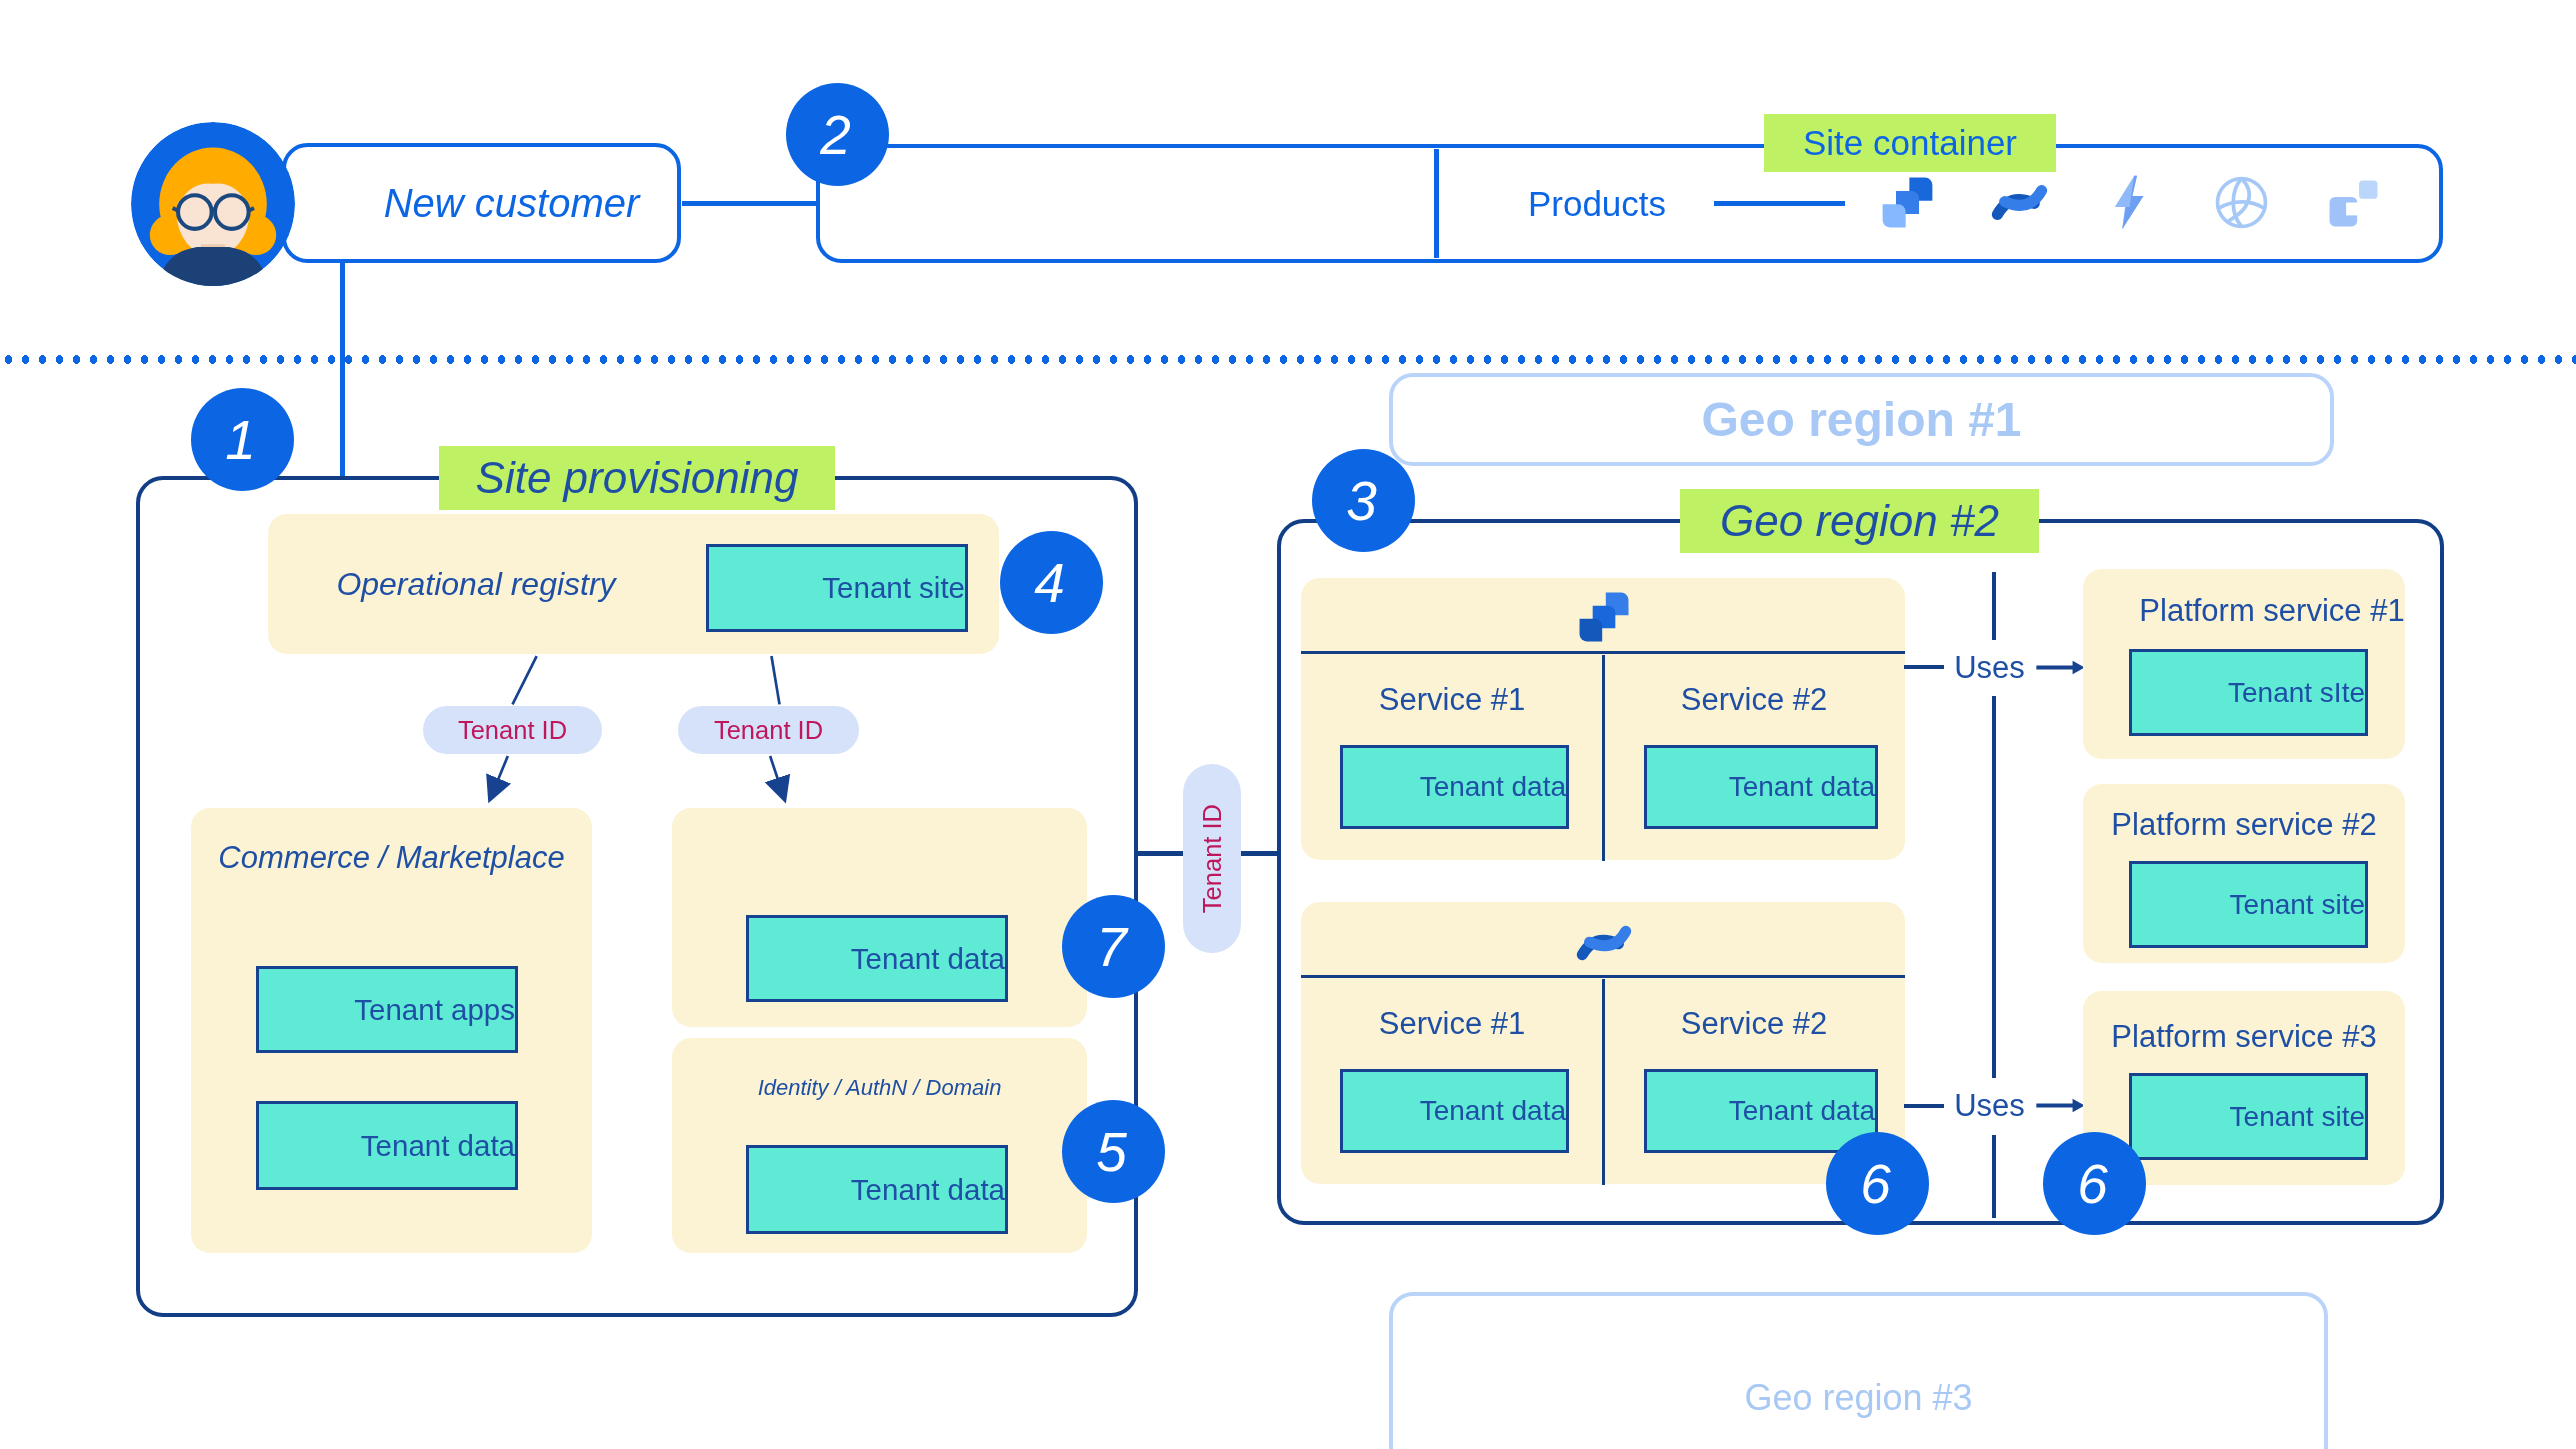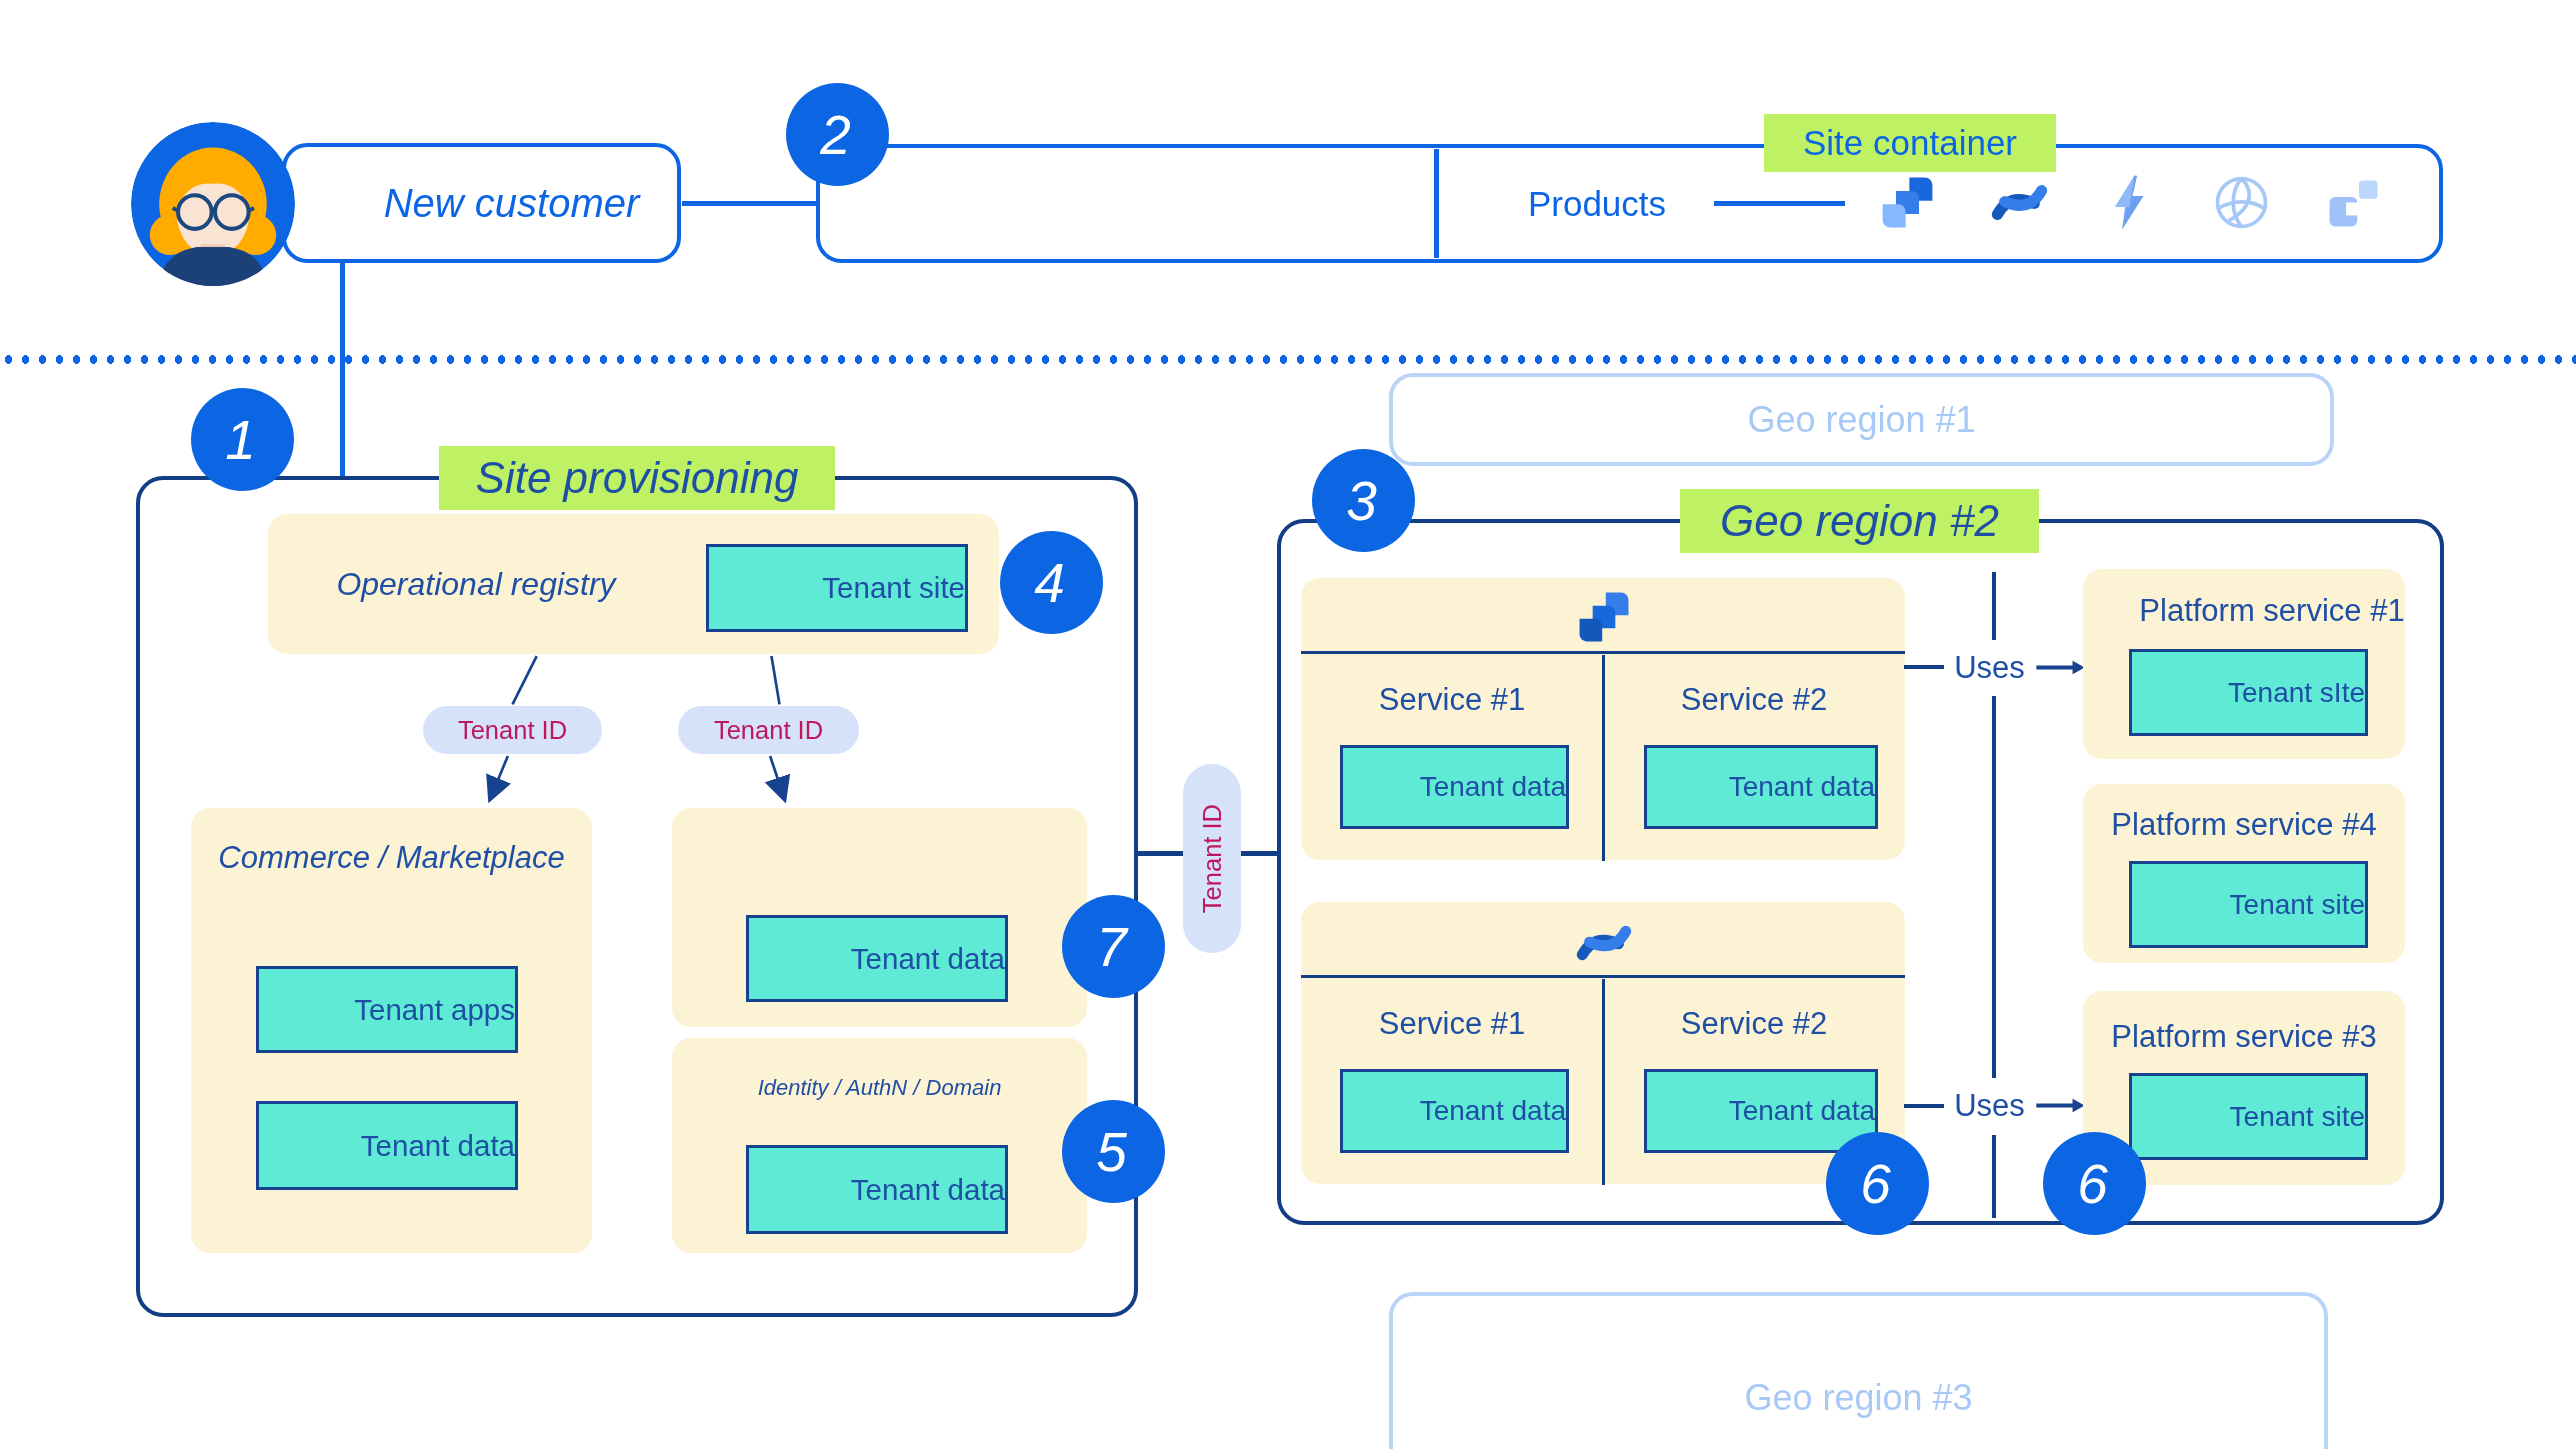--- a/index.html
+++ b/index.html
@@ -187,21 +187,21 @@
       <span>Tenant data</span>
     </div>
 
   <div class="abs hline" style="left:1138px;top:851px;width:141px;height:5.4px;"></div>
   <div class="abs pill" style="left:1183px;top:764px;width:58px;height:189px;border-radius:29px;z-index:4;">
     <span style="writing-mode:vertical-rl;transform:rotate(180deg);font-size:25.5px;">Tenant ID</span>
   </div>
 
   <div class="abs faded-box" style="left:1389px;top:373px;width:945px;height:93px;box-sizing:border-box;"></div>
   <div class="abs flexc" style="left:1389px;top:373px;width:945px;height:93px;">
-    <span class="faded-text" style="font-size:36px;">Geo region #1</span>
+    <span class="faded-text" style="font-size:48px;font-weight:bold;">Geo region #1</span>
   </div>
 
   <div class="abs navy-box" style="left:1277px;top:519px;width:1167px;height:706px;box-sizing:border-box;"></div>
   <div class="abs on-border-label" style="left:1680px;top:489px;width:359px;height:64px;">
     <span class="navy-text italic" style="font-size:44px;">Geo region #2</span>
   </div>
 
   <div class="abs yellow" style="left:1301px;top:578px;width:604px;height:282px;"></div>
   <div class="abs" style="left:1575px;top:588px;">
     <svg width="58" height="58" viewBox="0 0 64 64">
@@ -272,21 +272,21 @@
   <div class="abs yellow" style="left:2083px;top:569px;width:322px;height:190px;"></div>
   <div class="abs flexc" style="left:2083px;top:592px;width:322px;height:38px;padding-left:28px;">
     <span class="navy-text" style="font-size:31px;">Platform service #1</span>
   </div>
   <div class="abs tbox" style="left:2129px;top:649px;width:233px;height:81px;font-size:28px;">
       <span>Tenant sIte</span>
     </div>
 
   <div class="abs yellow" style="left:2083px;top:784px;width:322px;height:179px;"></div>
   <div class="abs flexc" style="left:2083px;top:806px;width:322px;height:38px;">
-    <span class="navy-text" style="font-size:31px;">Platform service #4</span>
+    <span class="navy-text" style="font-size:31px;">Platform service #2</span>
   </div>
   <div class="abs tbox" style="left:2129px;top:861px;width:233px;height:81px;font-size:28px;">
       <span>Tenant site</span>
     </div>
 
   <div class="abs yellow" style="left:2083px;top:991px;width:322px;height:194px;"></div>
   <div class="abs flexc" style="left:2083px;top:1018px;width:322px;height:38px;">
     <span class="navy-text" style="font-size:31px;">Platform service #3</span>
   </div>
   <div class="abs tbox" style="left:2129px;top:1073px;width:233px;height:81px;font-size:28px;">

